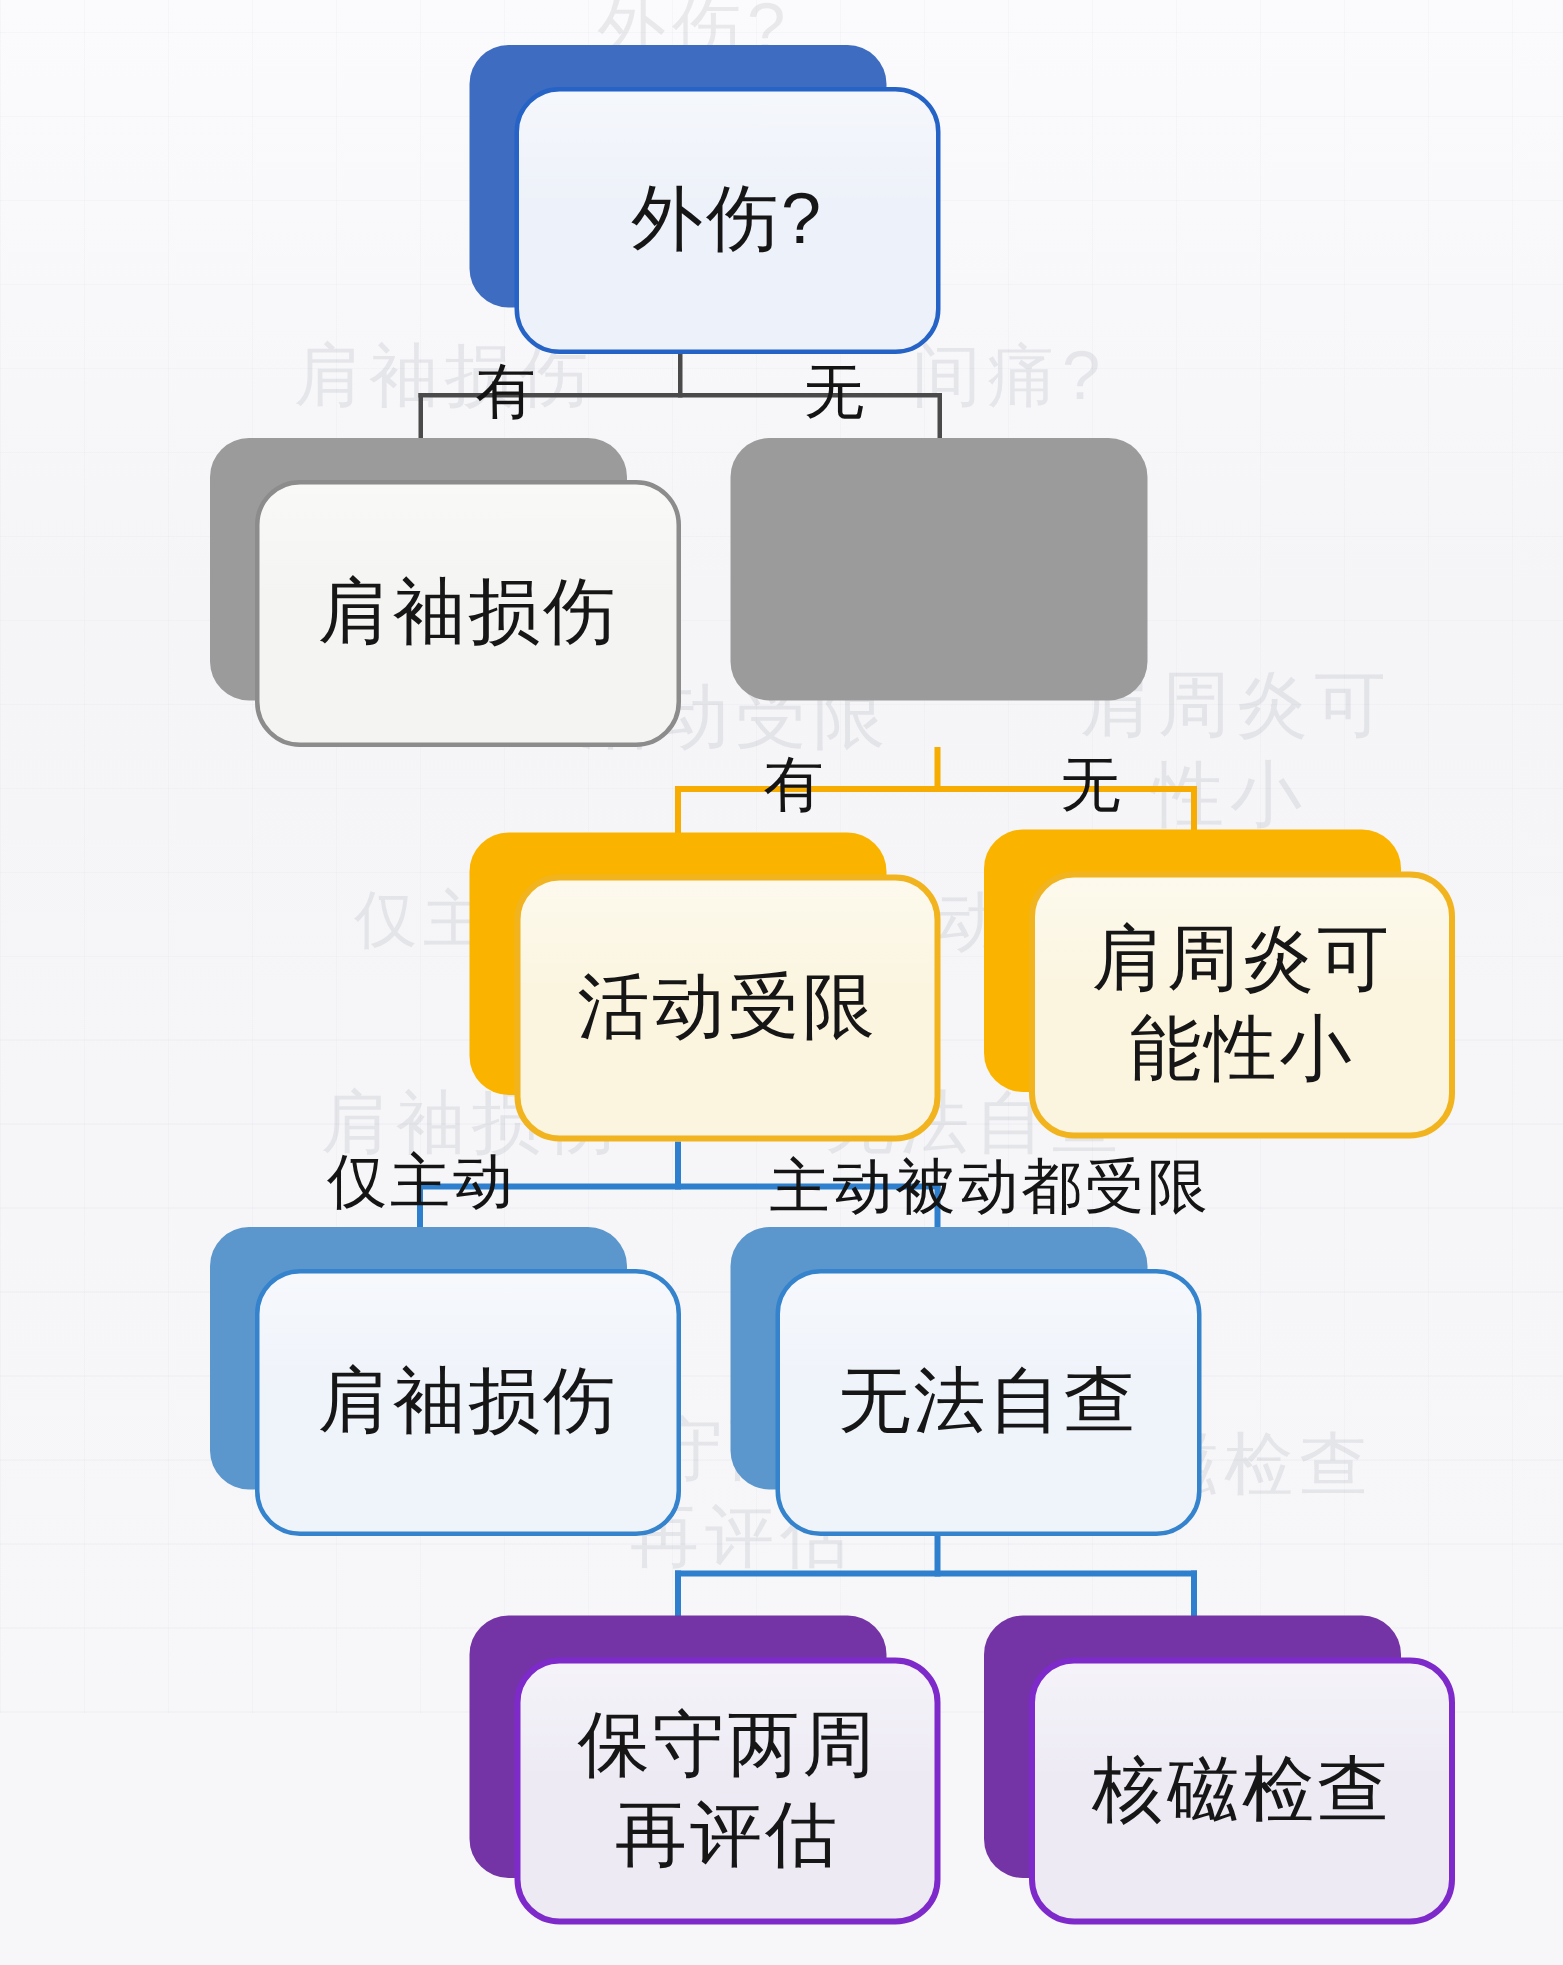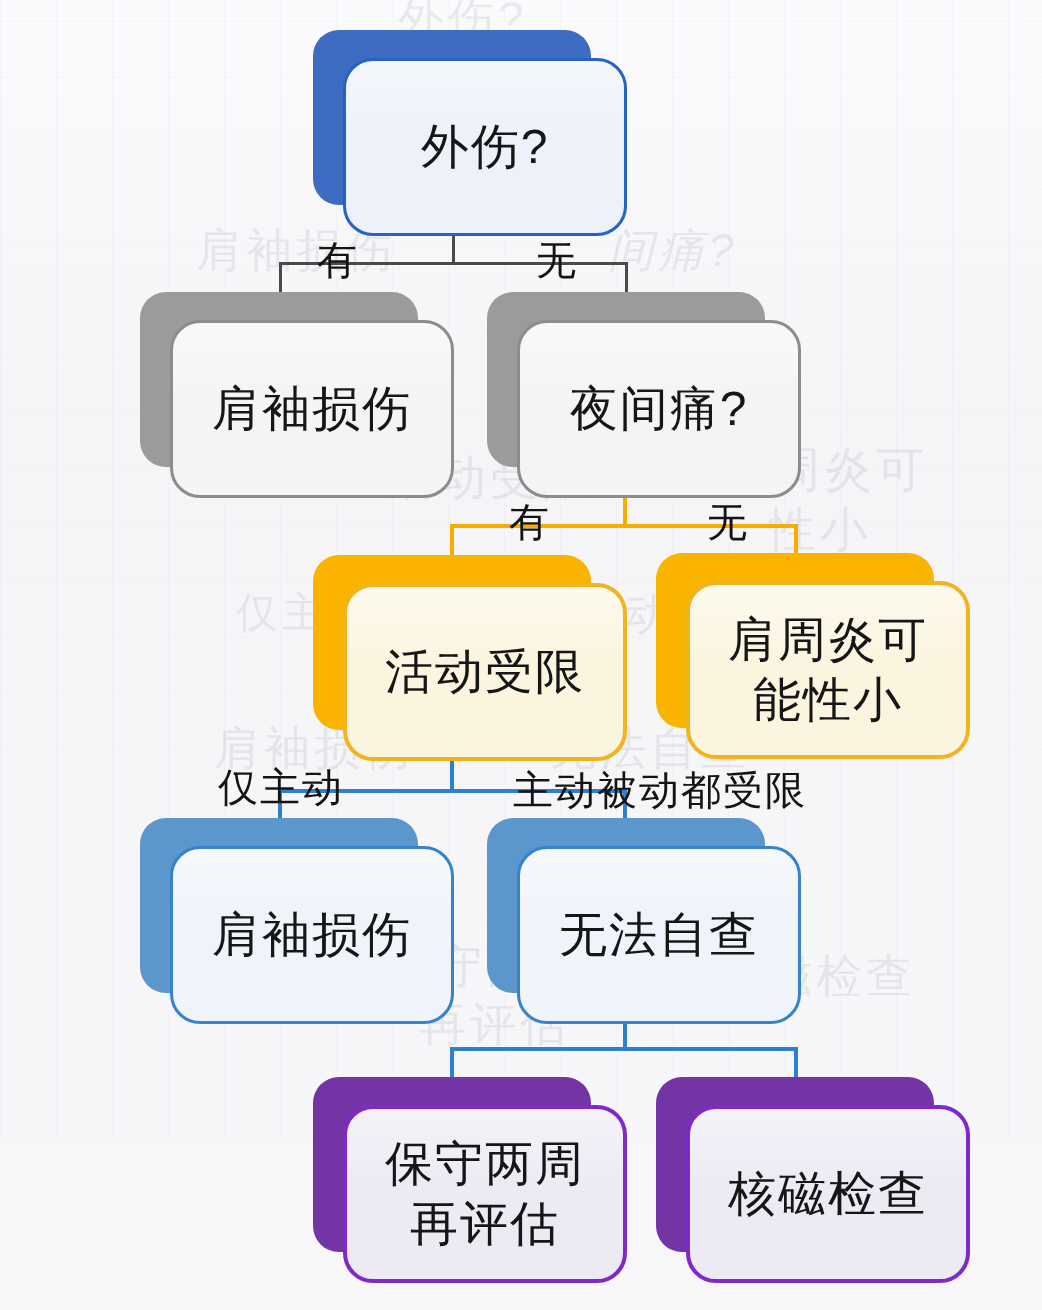--- a/index.html
+++ b/index.html
@@ -60,21 +60,21 @@
 </head>
 <body>
 
 <div id="stage">
 
   <div id="ghosts">
       <span class="ghost" style="left: 398px; top: -12px; font-size: 46px;">外伤?</span>
       <span class="ghost" style="left: 352px; top: 78px; font-size: 40px;">有</span>
       <span class="ghost" style="left: 540px; top: 78px; font-size: 40px;">无</span>
       <span class="ghost" style="left: 196px; top: 220px; font-size: 46px;">肩袖损伤</span>
-      <span class="ghost" style="left: 608px; top: 220px; font-size: 46px; font-style: italic;">间痛?</span>
+      <span class="ghost" style="left: 608px; top: 220px; font-size: 46px;">间痛?</span>
       <span class="ghost" style="left: 500px; top: 330px; font-size: 40px;">有</span>
       <span class="ghost" style="left: 725px; top: 333px; font-size: 40px;">无</span>
       <span class="ghost" style="left: 386px; top: 446px; font-size: 48px;">活动受限</span>
       <span class="ghost" style="left: 720px; top: 438px; font-size: 48px;">肩周炎可</span>
       <span class="ghost" style="left: 768px; top: 498px; font-size: 48px;">性小</span>
       <span class="ghost" style="left: 236px; top: 585px; font-size: 42px;">仅主动</span>
       <span class="ghost" style="left: 480px; top: 585px; font-size: 44px;">主动被动</span>
       <span class="ghost" style="left: 214px; top: 718px; font-size: 46px;">肩袖损伤</span>
       <span class="ghost" style="left: 550px; top: 718px; font-size: 46px;">无法自查</span>
       <span class="ghost" style="left: 386px; top: 936px; font-size: 46px;">保守两周</span>
@@ -117,23 +117,20 @@
 
   <div class="node node--gray" style="left:140px;top:292px">
     <div class="back"></div>
     <div class="front">
       <span class="node-label">肩袖损伤</span>
     </div>
   </div>
 
   <div class="node node--gray" style="left:487px;top:292px">
     <div class="back"></div>
-    <div class="front">
-      <span class="node-label">夜间痛?</span>
-    </div>
   </div>
 
   <div class="node node--yellow" style="left:313px;top:555px">
     <div class="back"></div>
     <div class="front">
       <span class="node-label">活动受限</span>
     </div>
   </div>
 
   <div class="node node--yellow" style="left:656px;top:553px">

